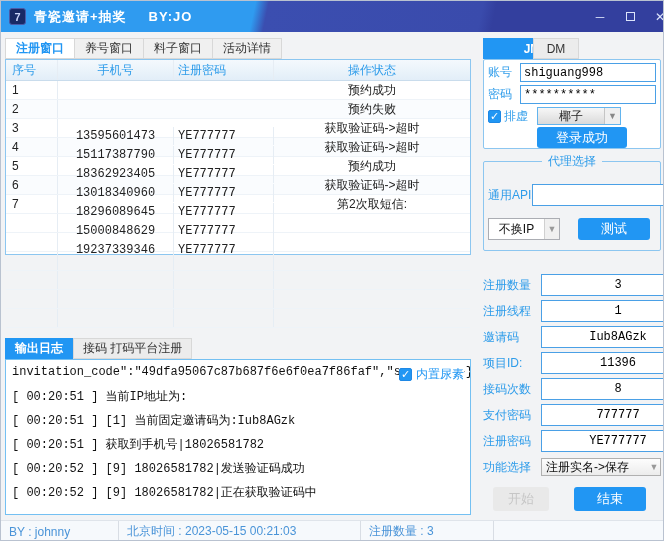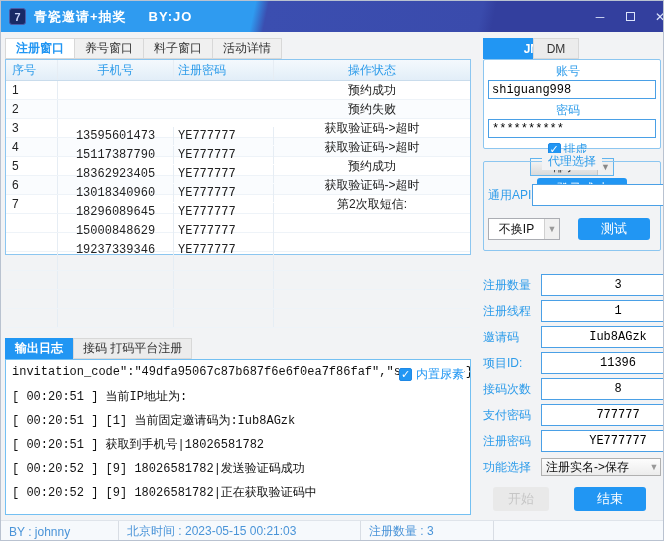--- a/index.html
+++ b/index.html
@@ -75,21 +75,21 @@
               color:#fff; font-size:11px; line-height:11px; display:flex; align-items:center; justify-content:center; }
 
   
   .jm-tabstrip { position:absolute; left:482px; top:37px; height:21px; display:flex; }
   .jm-tab { width:46px; height:21px; display:flex; align-items:center; justify-content:center;
             background:#ececec; border:1px solid #d8d8d8; color:#333; }
   .jm-tab.active { background:#2196f3; border-color:#2196f3; color:#fff; font-weight:bold;padding-left:48px; }
 
   .account-box { position:absolute; left:482px; top:58px; width:178px; height:90px;
                  background:#fff; border:1px solid #8cc6f0; border-radius:2px; padding:3px 4px; }
-  .field-row { display:flex; align-items:center; margin-bottom:3px;flex-direction:column; }
+  .field-row { display:flex; align-items:center; margin-bottom:3px; }
   .blue-label { color:#2e9cea; font-size:12px; }
   .account-box .blue-label { width:32px; flex:none; }
   .text-input { height:19px; border:1px solid #4aa0e6; background:#fff; width:100%;
                 font-family:"Liberation Mono","DejaVu Sans Mono",monospace; font-size:12px; padding:0 3px; outline:none; }
   .combo { display:flex; height:18px; border:1px solid #62b4ee; background:#fff; }
   .combo .combo-text { flex:1; background:linear-gradient(#f7f7f7,#dadada); display:flex; align-items:center; justify-content:center; color:#222; }
   .combo .combo-arrow { width:16px; background:#efefef; border-left:1px solid #c5c5c5; display:flex; align-items:center; justify-content:center; color:#888; font-size:9px; }
   .btn-blue { background:#2196f3; color:#fff; border:none; border-radius:3px; font-size:13px;
               font-family:"Liberation Sans","DejaVu Sans",sans-serif; display:flex; align-items:center; justify-content:center; }
   .login-btn { width:90px; height:21px; margin-left:49px; margin-top:1px; }

